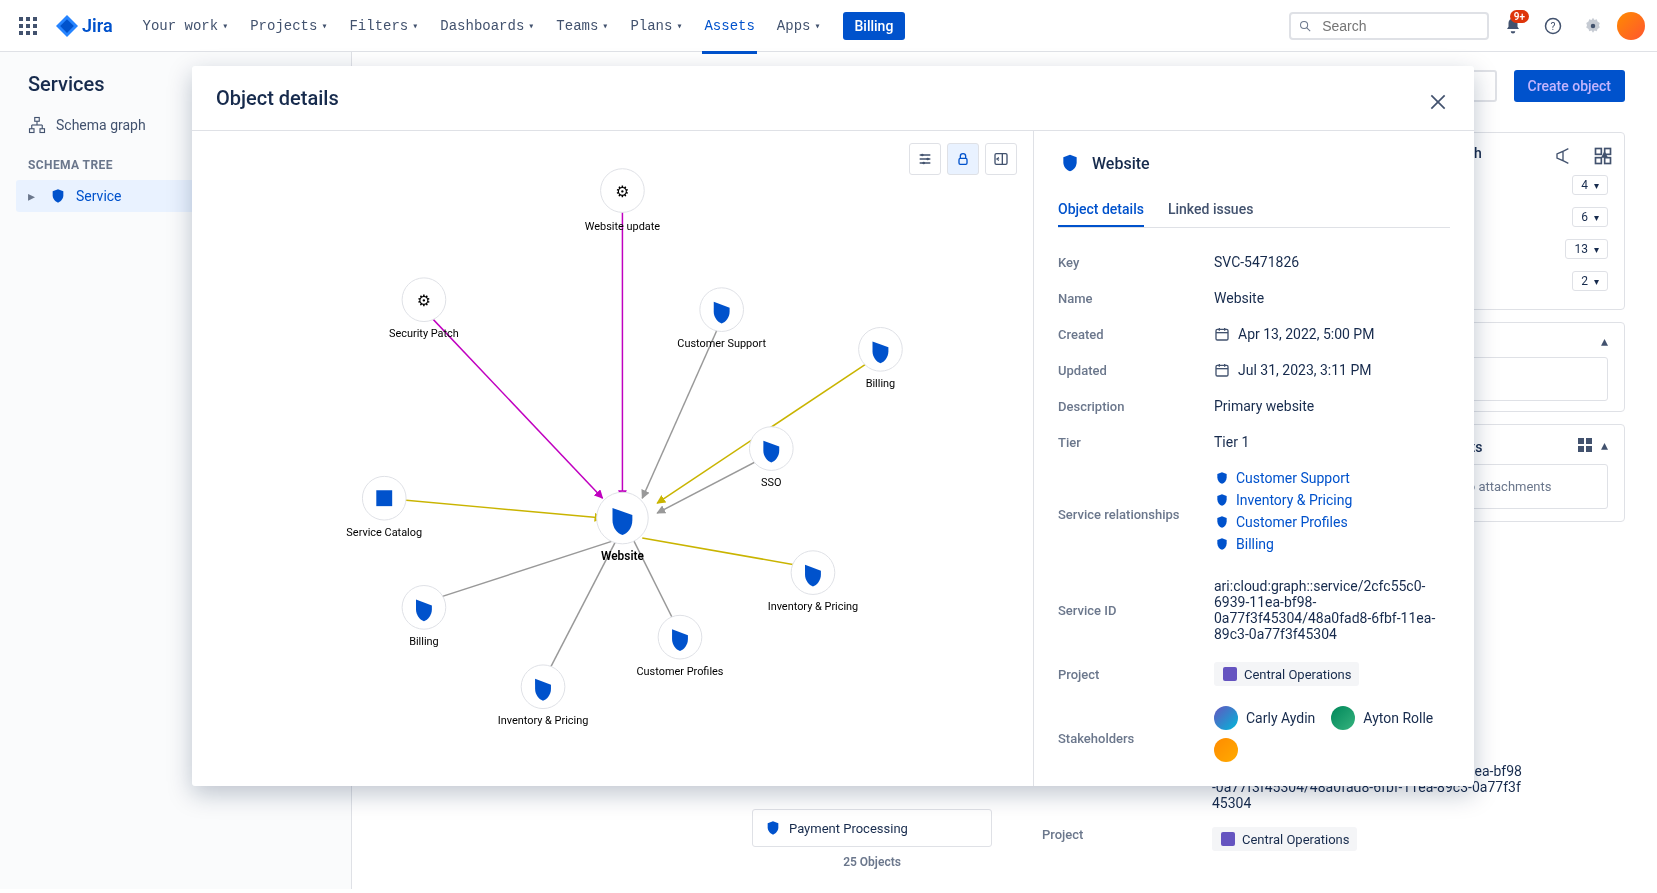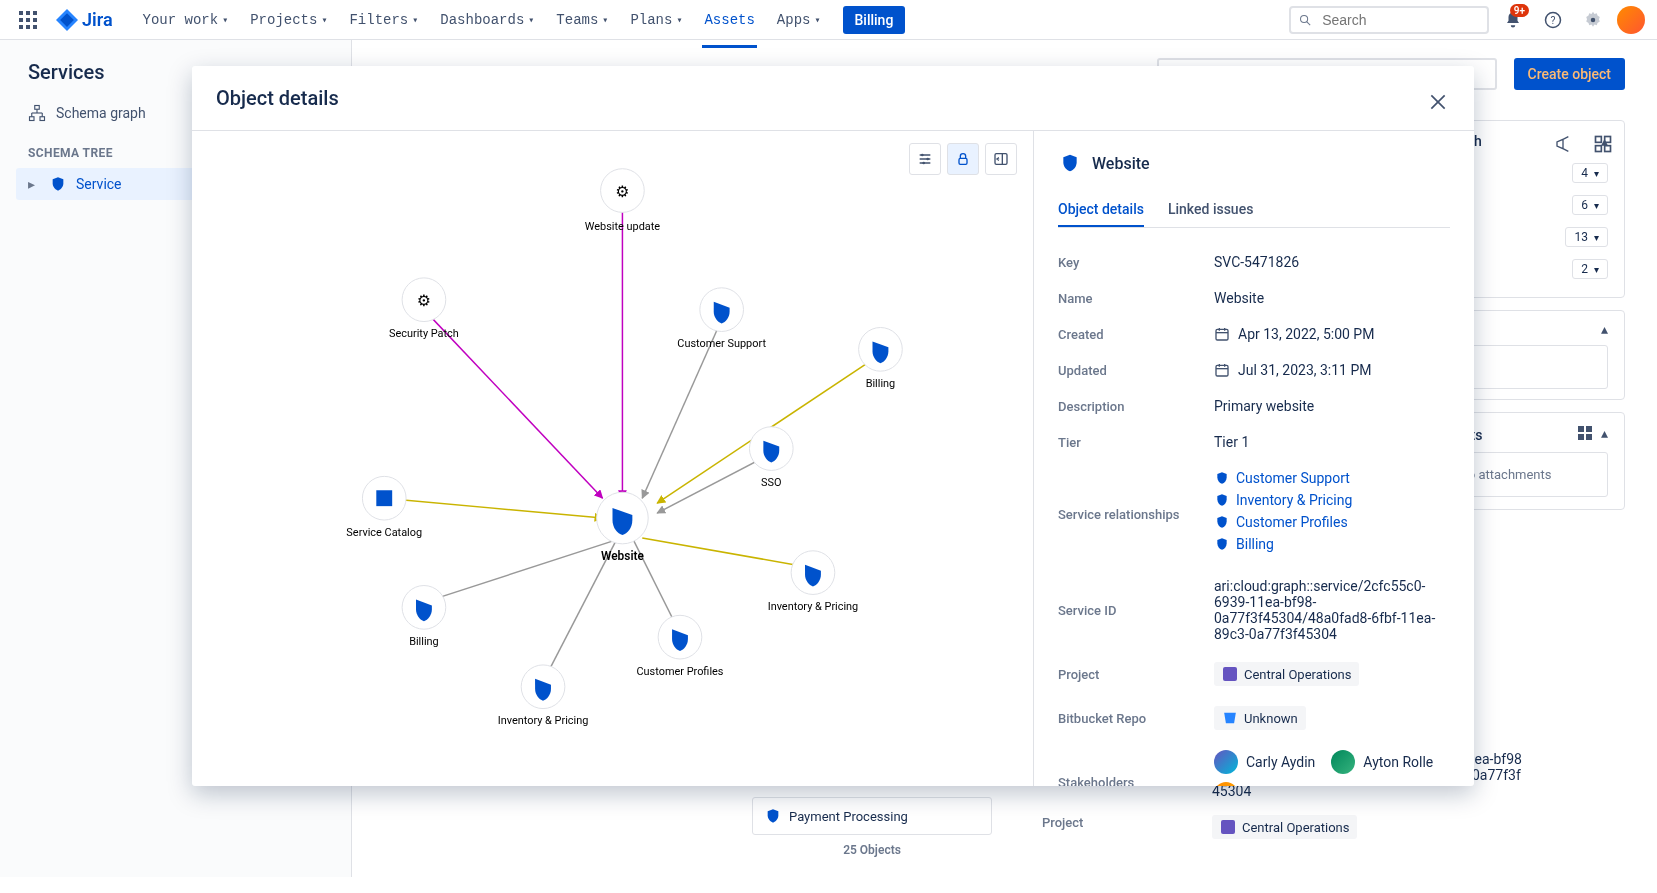--- a/index.html
+++ b/index.html
@@ -11,21 +11,21 @@
     width: 1657px;
     height: 893px;
     overflow: hidden;
     position: relative;
   }
 
   
   .topnav {
     display: flex;
     align-items: center;
-    height: 40px;
+    height: 52px;
     padding: 12px 12px;
     border-bottom: 1px solid #DFE1E6;
     gap: 4px;
   }
   .app-switcher {
     width: 32px; height: 32px;
     display:flex; align-items:center; justify-content:center;
     cursor:pointer;
   }
   .logo {
@@ -339,21 +339,21 @@
     z-index:1;
   }
   .bg-kv-row { display:flex; padding:8px 0; }
   .bg-kv-label { width:170px; color:#6B778C; font-size:13px; font-weight:500; }
   .bg-kv-value { flex:1; font-size:14px; word-break:break-all; }
 
   .create-obj-btn {
     position:absolute;
     right:32px; top:18px;
     background:#0052CC;
-    color:#fdba74;
+    color:#c4b5fd;
     padding:8px 14px;
     border-radius:3px;
     font-weight:500;
     cursor:pointer;
     z-index:2;
   }
   .search-obj {
     position:absolute;
     right:160px; top:18px;
     width:340px;
@@ -835,33 +835,20 @@
             <span class="chip-icon">
                 <svg width="14" height="14">
                   <rect width="14" height="14" rx="2" fill="#6554C0"></rect>
                 </svg>
               </span>
             <span>Central Operations</span>
           </span>
         </div>
       </div>
       <div class="kv-row">
-        <div class="kv-label">Bitbucket Repo</div>
-        <div class="kv-value">
-          <span class="chip">
-            <span class="chip-icon">
-                <svg width="14" height="14" viewBox="0 0 24 24">
-                  <path fill="#2684FF" d="M2 3 l20 0 -3 18 -14 0 z"></path>
-                </svg>
-              </span>
-            <span>Unknown</span>
-          </span>
-        </div>
-      </div>
-      <div class="kv-row">
         <div class="kv-label">Stakeholders</div>
         <div class="kv-value persons">
           <div class="person">
               <div class="person-avatar"></div>
               <span>Carly Aydin</span>
             </div>
           <div class="person">
               <div class="person-avatar" style="background:linear-gradient(135deg,#00875A,#36B37E);"></div>
               <span>Ayton Rolle</span>
             </div>

